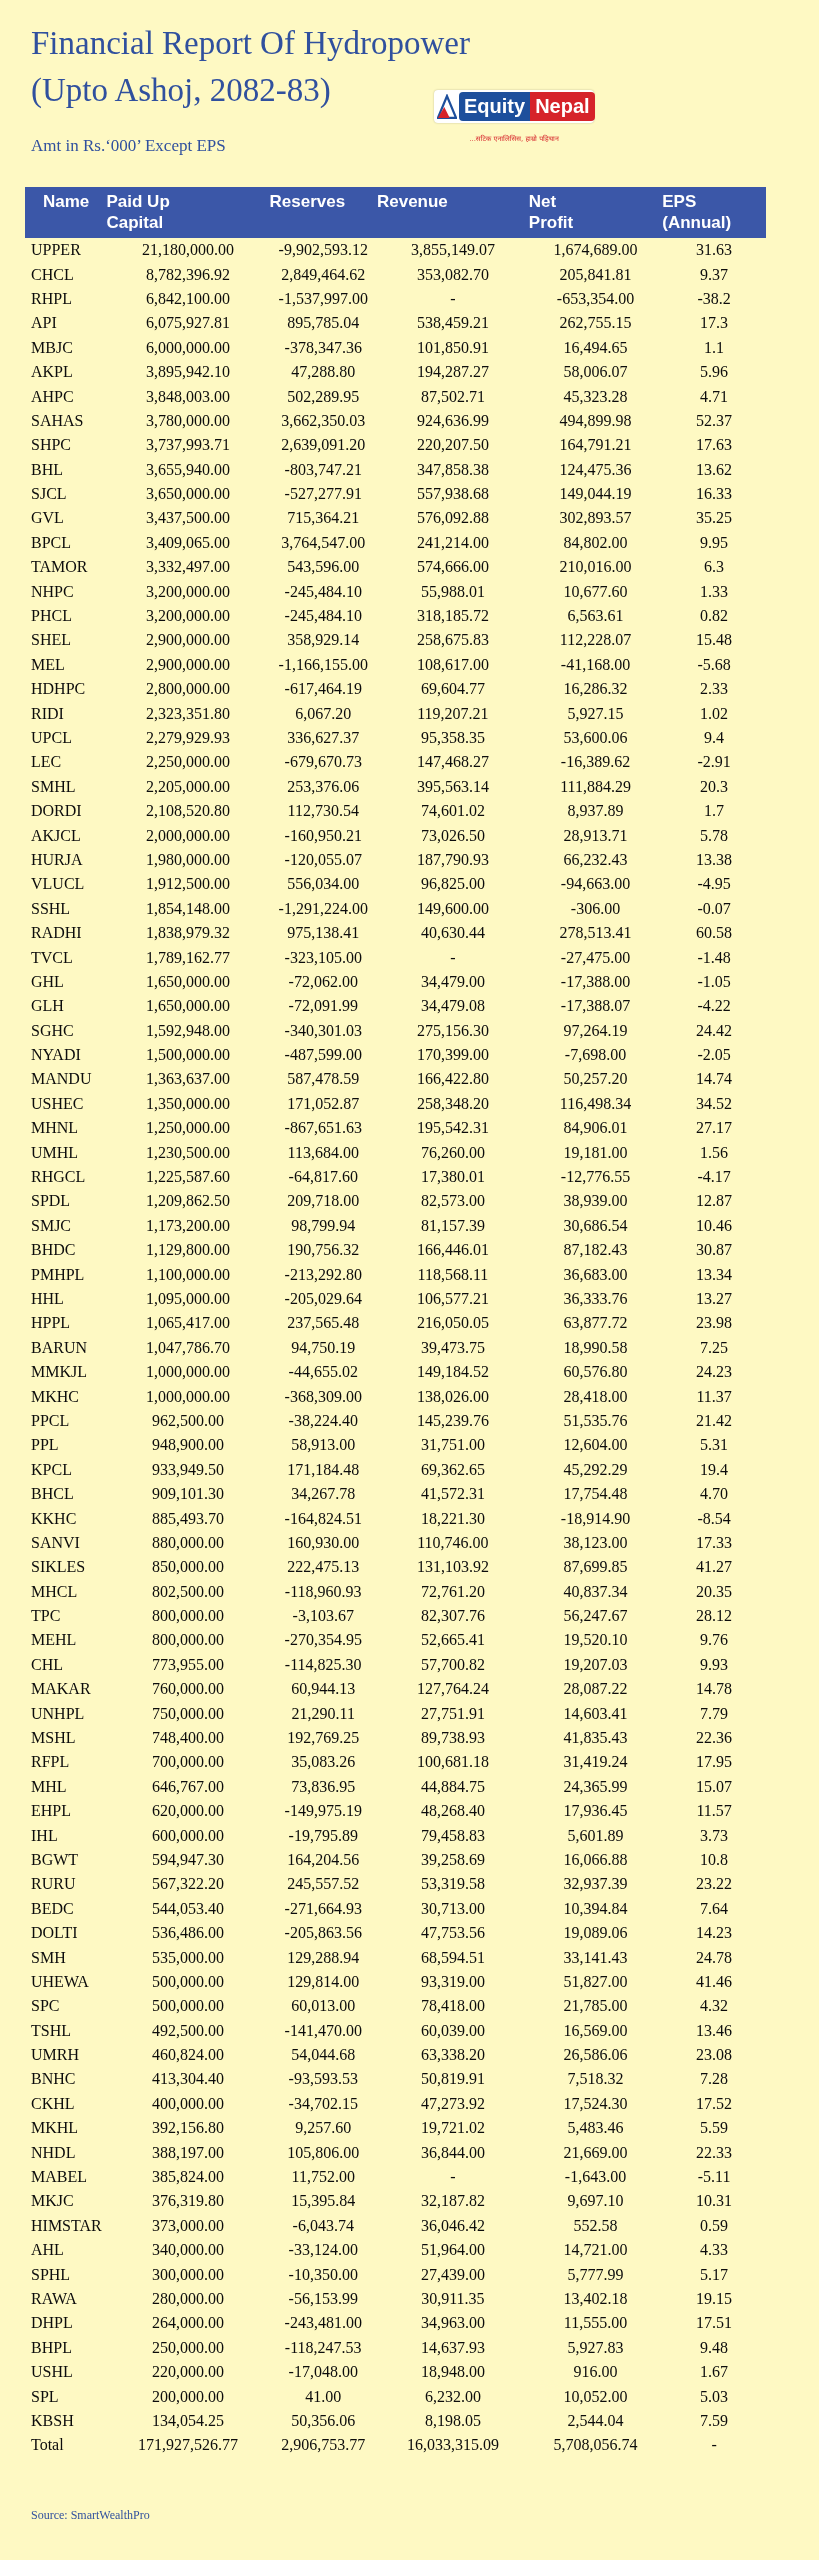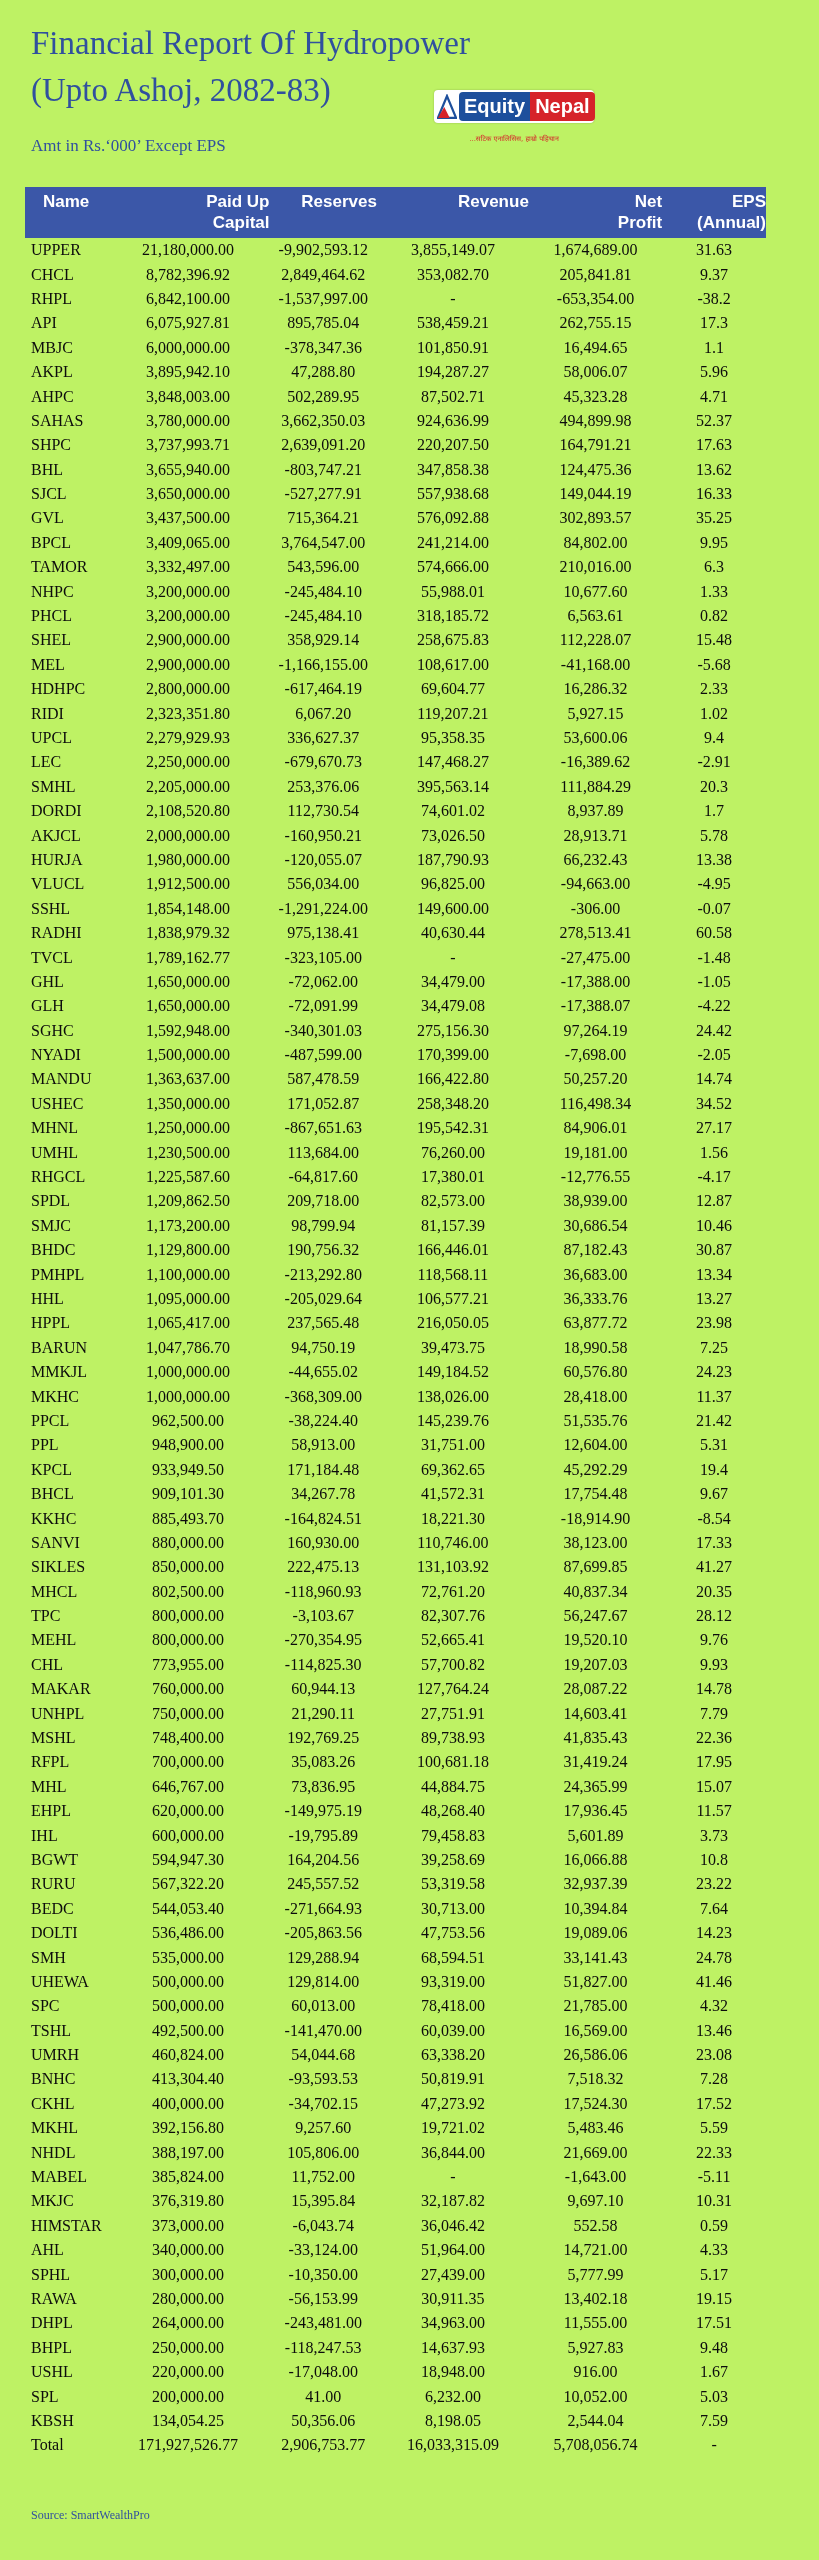--- a/index.html
+++ b/index.html
@@ -1,17 +1,17 @@
 <!DOCTYPE html>
 <html style="--header-bg: #3b57a8; --title-blue: #30509e; --logo-blue: #1d4f9c; --logo-red: #d6232a;"><head>
 <meta charset="utf-8">
 <style>
   html,body { margin:0; padding:0; background:#fff; }
   .page {
-    position:relative; width:819px; height:2560px; background:#bef264;
+    position:relative; width:819px; height:2560px; background:#fef9c3;
     font-family:"Liberation Serif", serif; overflow:hidden;
   }
   .title {
     position:absolute; left:31px; top:20px;
     color:var(--title-blue,#30509e);
     font-size:33px; line-height:47px; font-weight:normal;
   }
   .subtitle {
     position:absolute; left:31px; top:136px;
     color:var(--title-blue,#30509e); font-size:17px;
@@ -36,21 +36,21 @@
   table.report col.c0 { width:11%; }
   table.report col.c1 { width:22%; }
   table.report col.c2 { width:14.5%; }
   table.report col.c3 { width:20.5%; }
   table.report col.c4 { width:18%; }
   table.report col.c5 { width:14%; }
   table.report thead th {
     background:var(--header-bg,#3b57a8); color:#fff;
     font-family:"Liberation Sans", sans-serif; font-weight:bold;
     font-size:17px; line-height:21px; vertical-align:top;
-    padding:4px 0 5px 0; text-align:right;
+    padding:4px 0 5px 0; text-align:left;
   }
   table.report thead th.first { text-align:left; padding-left:18px; }
   table.report td {
     height:24.4px; padding:0; font-size:16px; color:#0c0c0c;
     text-align:center; white-space:nowrap; overflow:hidden;
   }
   table.report td.name { text-align:left; padding-left:6px; }
   .source {
     position:absolute; left:31px; top:2508px;
     color:var(--title-blue,#30509e); font-size:12px;
@@ -509,21 +509,21 @@
           <td>69,362.65</td>
           <td>45,292.29</td>
           <td>19.4</td>
         </tr>
         <tr>
           <td class="name">BHCL</td>
           <td>909,101.30</td>
           <td>34,267.78</td>
           <td>41,572.31</td>
           <td>17,754.48</td>
-          <td>9.67</td>
+          <td>4.70</td>
         </tr>
         <tr>
           <td class="name">KKHC</td>
           <td>885,493.70</td>
           <td>-164,824.51</td>
           <td>18,221.30</td>
           <td>-18,914.90</td>
           <td>-8.54</td>
         </tr>
         <tr>

